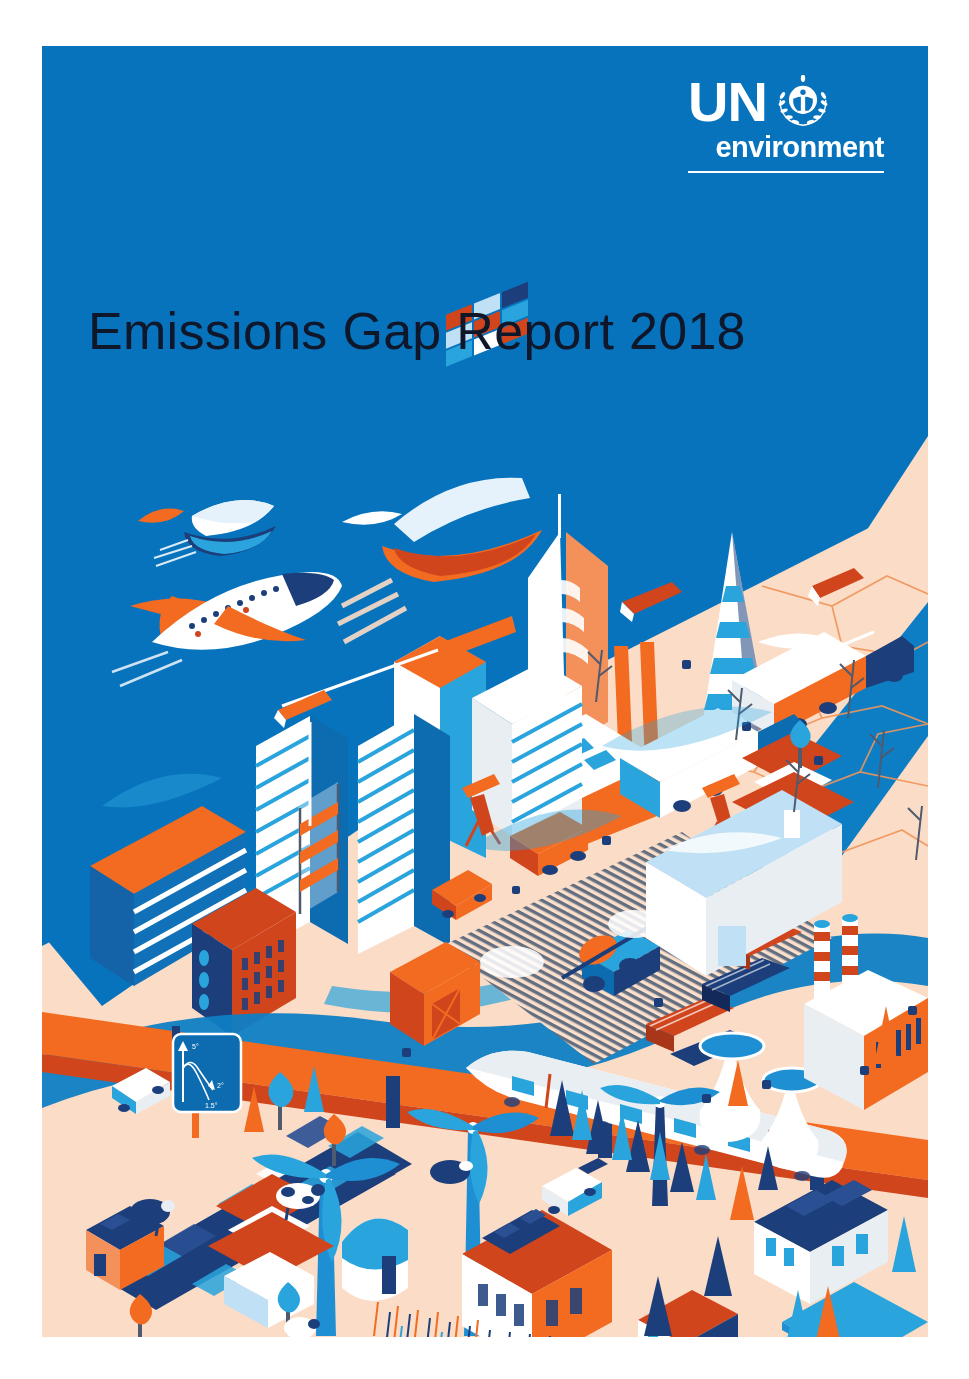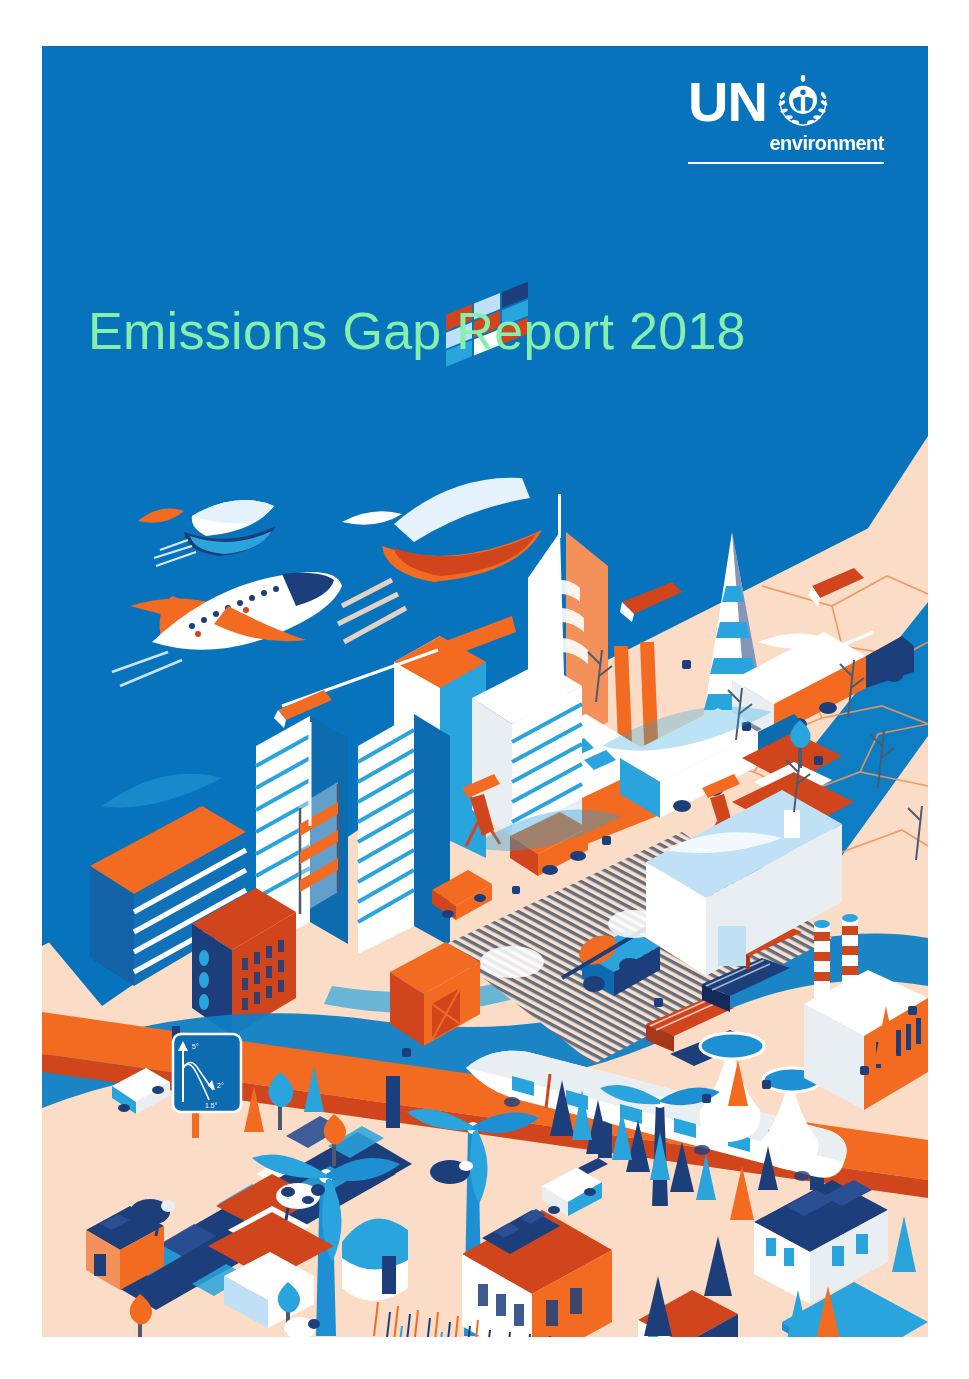--- a/index.html
+++ b/index.html
@@ -9,26 +9,26 @@
 
   
   #cover{position:absolute;left:42px;top:46px;width:886px;height:1291px;
          background:#0873bd;overflow:hidden;}
 
   
   #logo{position:absolute;right:44px;top:29px;width:196px;text-align:right;color:#fff;}
   #logo-row{display:flex;align-items:center;gap:9px;}
   #un-word{font-size:56px;font-weight:700;letter-spacing:-1px;line-height:.92;}
   #un-emblem{width:54px;height:54px;flex:0 0 54px;}
-  #env-word{font-size:20px;font-weight:700;letter-spacing:-.5px;margin-top:4px;line-height:1;}
+  #env-word{font-size:29px;font-weight:700;letter-spacing:-.5px;margin-top:4px;line-height:1;}
   #logo-rule{height:2px;background:#fff;margin:9px 0 7px 0;width:100%;}
   #logo-sub{font-size:12.5px;font-weight:700;line-height:1.28;}
 
   
-  #title{position:absolute;left:46px;top:255px;color:#86efac;
+  #title{position:absolute;left:46px;top:255px;color:#0f172a;
          font-size:52px;font-weight:400;letter-spacing:.3px;white-space:nowrap;}
 
   
   #scene{position:absolute;left:0;top:0;width:886px;height:1291px;}
   #scene svg{display:block;width:100%;height:100%;}
 </style>
 </head>
 <body>
 
 <div id="cover">

